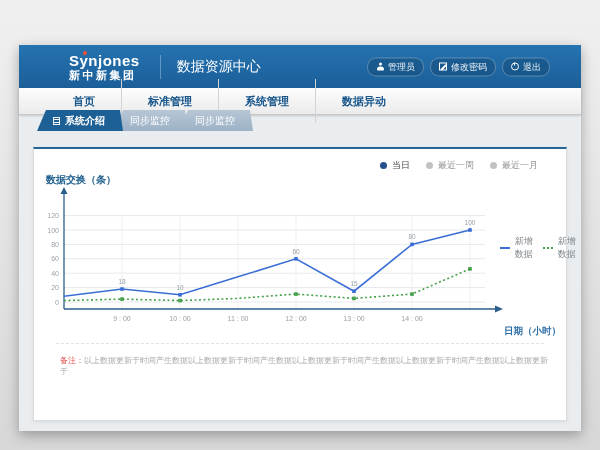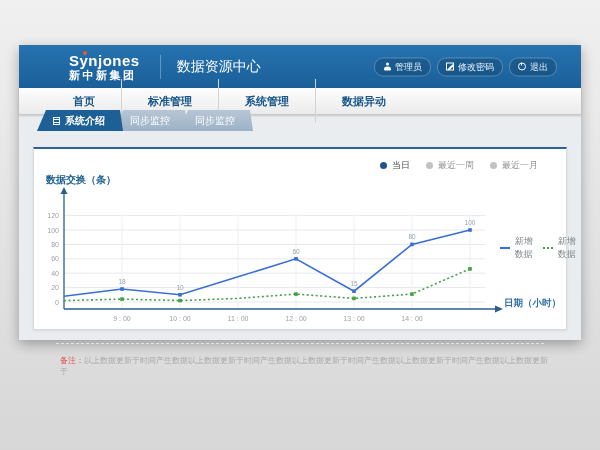--- a/index.html
+++ b/index.html
@@ -3,38 +3,38 @@
 <meta charset="utf-8">
 <style>
   * { margin:0; padding:0; box-sizing:border-box; }
   html,body { width:600px; height:450px; }
   body {
     font-family:"Liberation Sans", sans-serif;
     background:linear-gradient(#f0f0f0, #d7d7d7);
     position:relative; overflow:hidden;
   }
   .window {
-    position:absolute; left:19px; top:45px; width:562px; height:295px;
+    position:absolute; left:19px; top:45px; width:562px; height:386px;
     background:#e9edf0; box-shadow:0 4px 12px rgba(0,0,0,.3);
   }
   
   .hdr {
     height:43px; background:linear-gradient(#2573b0,#1b5f99);
     display:flex; align-items:center; position:relative;
   }
   .logo { margin-left:50px; color:#fff; line-height:1; position:relative; }
   .logo-en { font-size:15px; font-weight:bold; letter-spacing:.5px; display:block; }
   .logo-accent { position:absolute; left:14px; top:-2px; width:4px; height:4px;
     background:#e8533c; border-radius:50% 50% 50% 0; transform:rotate(-20deg); }
   .logo-cn { font-size:11px; font-weight:bold; letter-spacing:2.5px; margin-top:2px; display:block; }
   .app-title {
     color:#fff; font-size:14px; margin-left:20px; padding-left:16px; height:24px;
     display:flex; align-items:center; border-left:1px solid rgba(255,255,255,.3);
   }
-  .hdr-actions { position:absolute; right:24px; top:50%; transform:translateY(-50%); display:flex; gap:6px; }
+  .hdr-actions { position:absolute; right:31px; top:50%; transform:translateY(-50%); display:flex; gap:6px; }
   .hbtn {
     display:flex; align-items:center; gap:4px; color:#eaf2f8; font-size:9px;
     padding:2px 8px; border:1px solid rgba(255,255,255,.28); border-radius:9px;
     background:rgba(12,50,84,.28); cursor:pointer; white-space:nowrap;
   }
   .icon-user { width:8px; height:8px; position:relative; display:inline-block; }
   .icon-user::before { content:""; position:absolute; left:2.5px; top:0; width:3px; height:3px; border-radius:50%; background:#fff; }
   .icon-user::after { content:""; position:absolute; left:.5px; top:3.5px; width:7px; height:4px; border-radius:3.5px 3.5px 1px 1px; background:#fff; }
   .icon-edit { width:8px; height:8px; border:1px solid #fff; position:relative; display:inline-block; }
   .icon-edit::after { content:""; position:absolute; width:7px; height:1.5px; background:#fff; transform:rotate(-45deg); left:-.5px; top:2.5px; }
@@ -71,21 +71,21 @@
     position:absolute; left:14px; right:14px; top:102px; bottom:10px;
     background:#fff; border:1px solid #d8dcdf; border-top:2px solid #2a6496;
     box-shadow:0 1px 3px rgba(0,0,0,.08);
   }
   .range { position:absolute; top:10px; right:28px; display:flex; gap:16px; align-items:center; }
   .range-item { display:flex; align-items:center; gap:5px; font-size:9px; color:#919191; cursor:pointer; }
   .dot { width:7px; height:7px; border-radius:50%; background:#c2c2c2; }
   .range-item.selected .dot { background:#24508d; }
   .range-item.selected { color:#4a4a4a; }
   .y-title { position:absolute; left:12px; top:24px; font-size:10px; font-weight:bold; color:#21618f; }
-  .x-title { position:absolute; right:5px; top:148px; font-size:9.5px; font-weight:bold; color:#2f6fa8; }
+  .x-title { position:absolute; right:5px; top:176px; font-size:9.5px; font-weight:bold; color:#2f6fa8; }
   .chart { position:absolute; left:6px; top:38px; }
   svg text { font-family:"Liberation Sans", sans-serif; }
   .legend { position:absolute; left:466px; top:86px; display:flex; flex-direction:row; gap:10px; }
   .lg-item { display:flex; align-items:center; gap:5px; font-size:9px; color:#7d848a; }
   .lg-line { width:19px; height:0; }
   .divider { position:absolute; left:22px; right:22px; top:194px; border-top:1px dashed #e2e2e2; }
   .note { position:absolute; left:26px; right:16px; top:206px; font-size:8px; color:#a8a8a8; line-height:1.4; }
   .note-label { color:#e0514e; }
 </style>
 </head>

